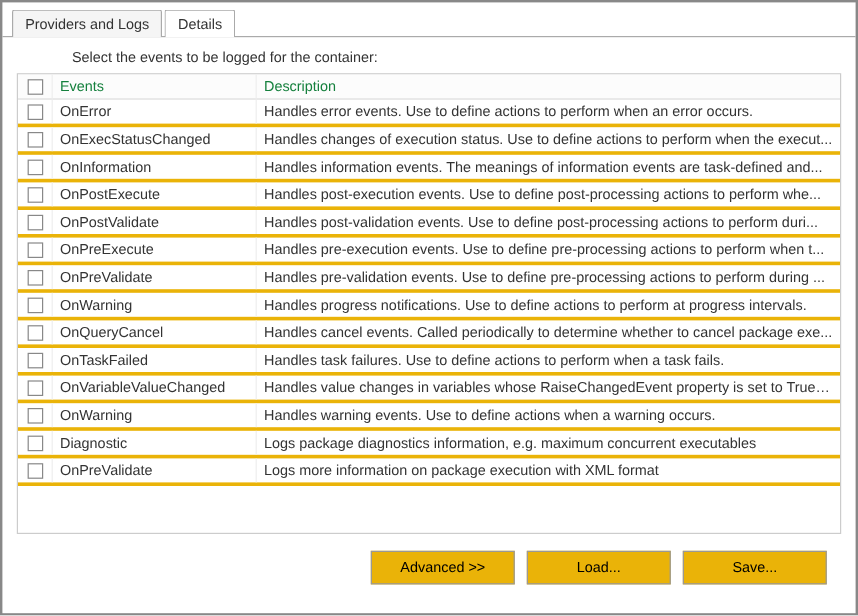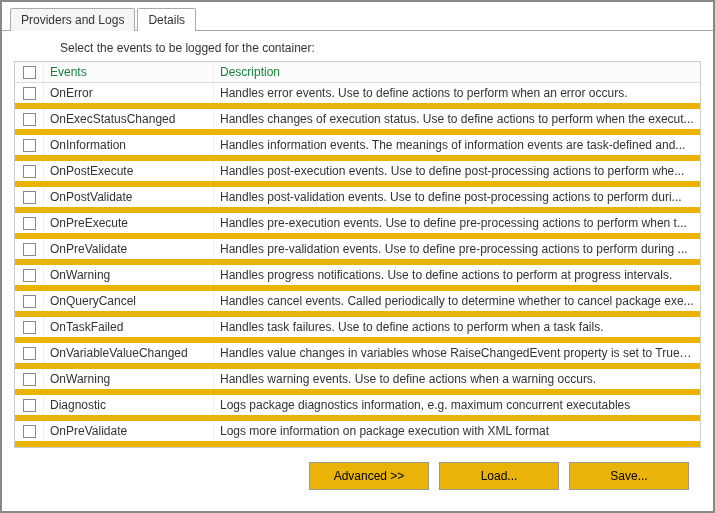--- a/index.html
+++ b/index.html
@@ -87,21 +87,21 @@
     overflow: hidden;
     text-overflow: ellipsis;
   }
   .grid-header .col-events,
   .grid-header .col-desc {
     font-weight: normal;
     color: #15803d;
   }
   .grid-body .row {
     display: flex;
-    border-bottom: 6px solid #eab308;
+    border-bottom: 3px solid #eab308;
     align-items: center;
     min-height: 23px;
   }
   .chk {
     width: 13px;
     height: 13px;
     border: 1px solid #888;
     background: #fff;
     display: inline-block;
   }

